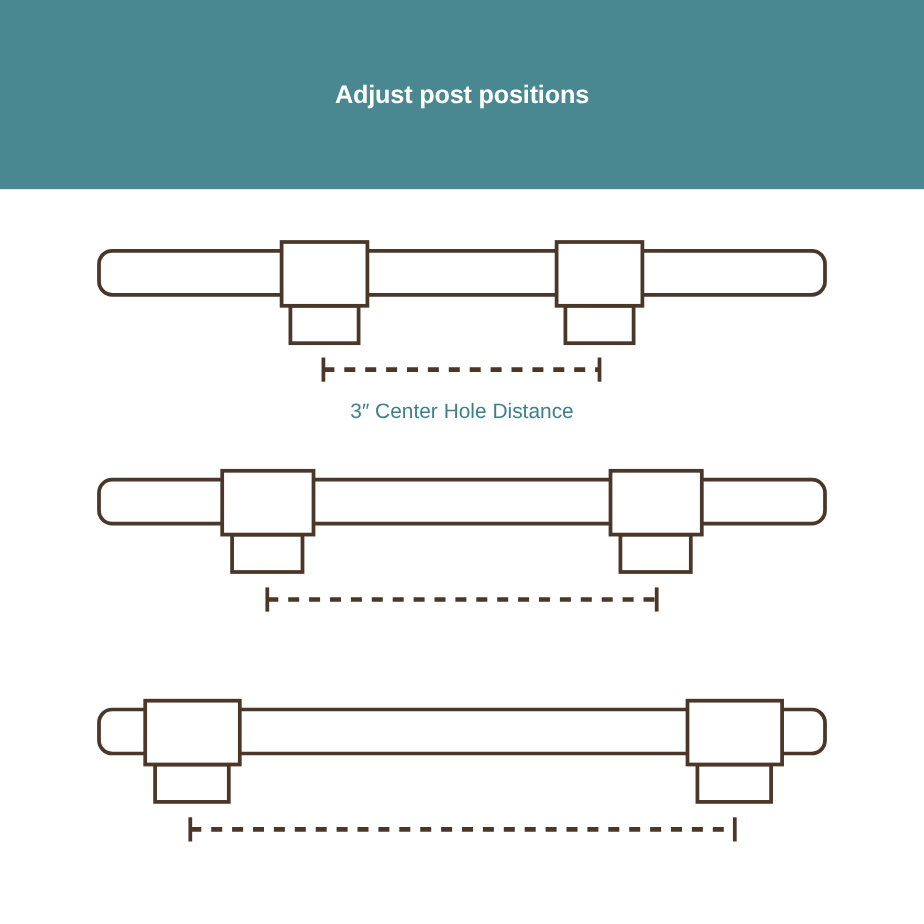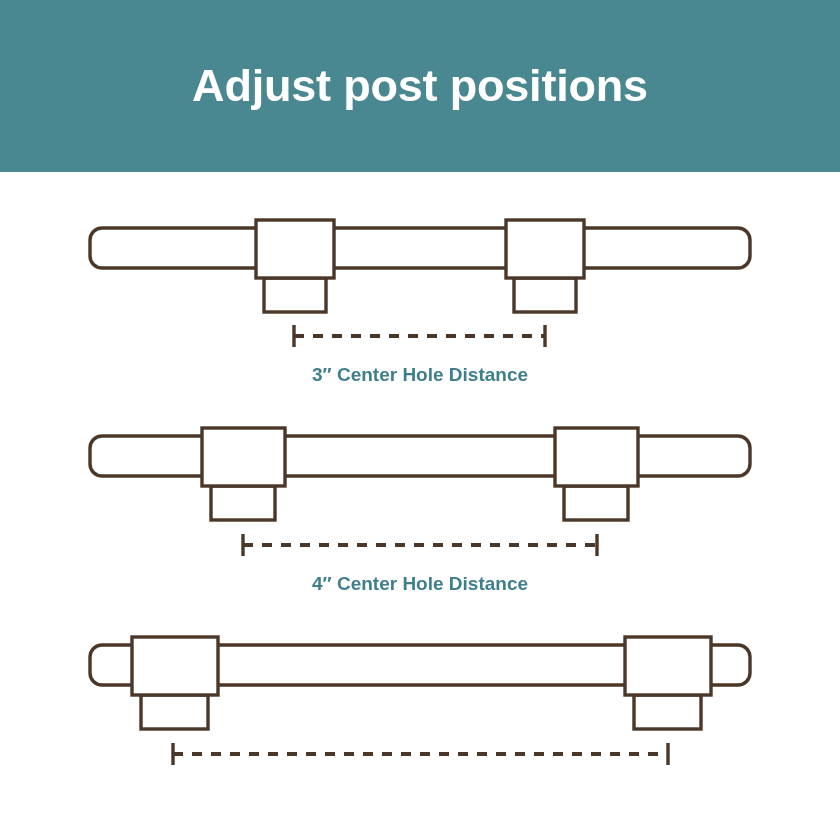--- a/index.html
+++ b/index.html
@@ -30,21 +30,21 @@
     background: #4a8891;
     display: flex;
     flex-direction: column;
     align-items: center;
     justify-content: center;
   }
   .header-line {
     color: #ffffff;
     font-family: "Liberation Sans", sans-serif;
     font-weight: bold;
-    font-size: 45px;
+    font-size: 23px;
     line-height: 46px;
     letter-spacing: -0.2px;
     text-align: left;
     white-space: nowrap;
   }
 
   
   .diagram {
     position: absolute;
     left: 0;
@@ -53,21 +53,21 @@
   .diagram-svg {
     display: block;
   }
   .caption {
     position: absolute;
     left: 0;
     width: 840px;
     text-align: center;
     color: #3f7f8c;
     font-family: "Liberation Sans", sans-serif;
-    font-weight: bold;
+    font-weight: normal;
     font-size: 19px;
     white-space: nowrap;
   }
 </style>
 </head>
 <body>
 
 <div class="page">
 
   <div class="header">
@@ -111,15 +111,14 @@
 
       <g stroke="#4a3728" stroke-width="3.4" fill="none">
         <line x1="173" y1="743" x2="173" y2="765"></line>
         <line x1="668" y1="743" x2="668" y2="765"></line>
         <line x1="173" y1="754" x2="668" y2="754" stroke-width="4.2" stroke-dasharray="10 9"></line>
       </g>
     </svg>
   </div>
 
   <div class="caption" style="top:364px;">3″ Center Hole Distance</div>
-  <div class="caption" style="top:573px;">4″ Center Hole Distance</div>
 
 </div>
 
 </body></html>

